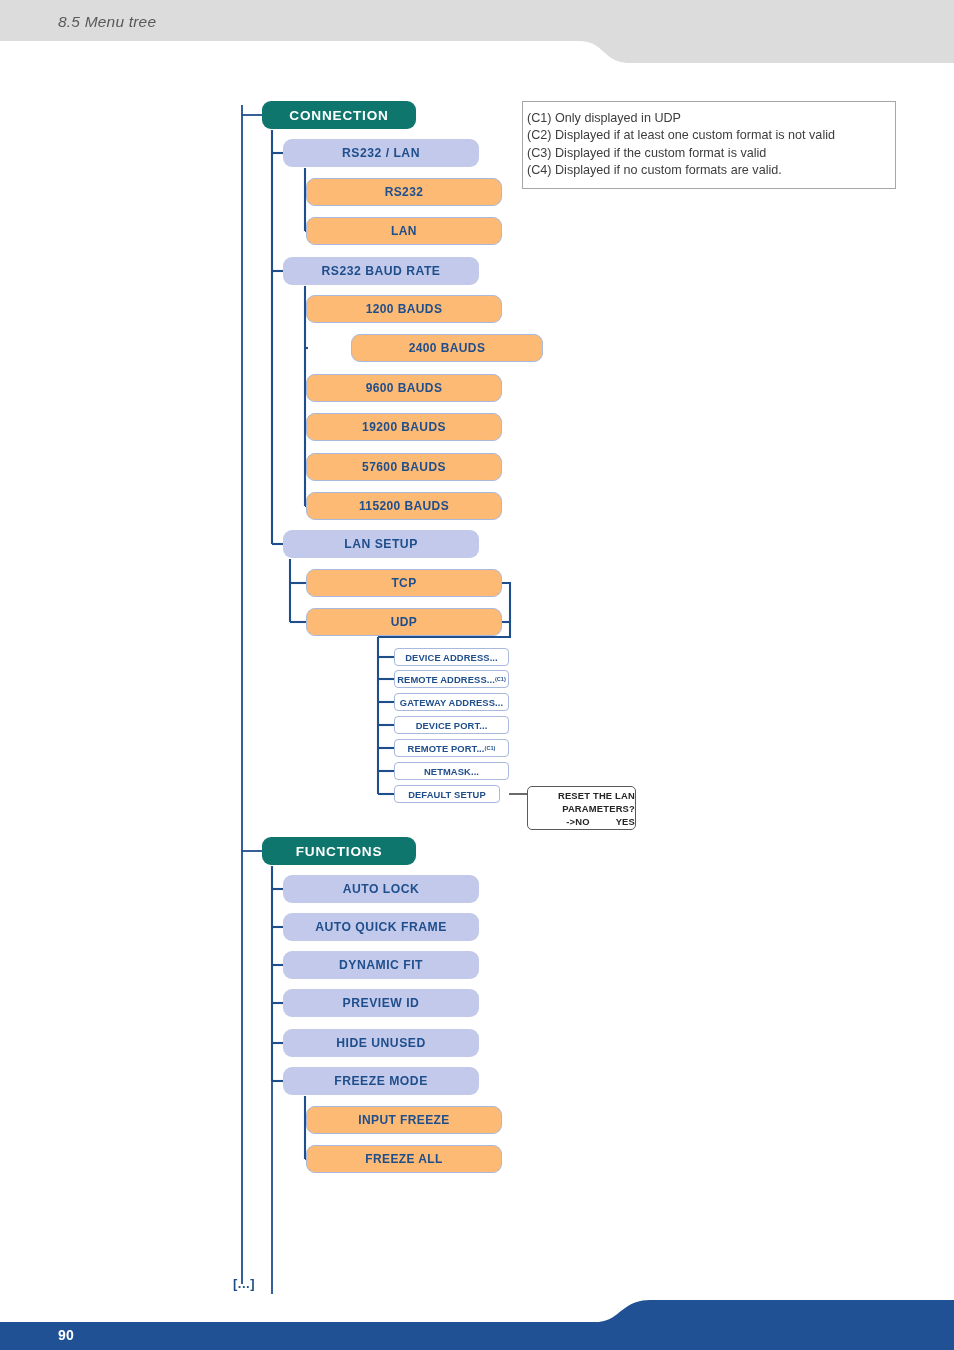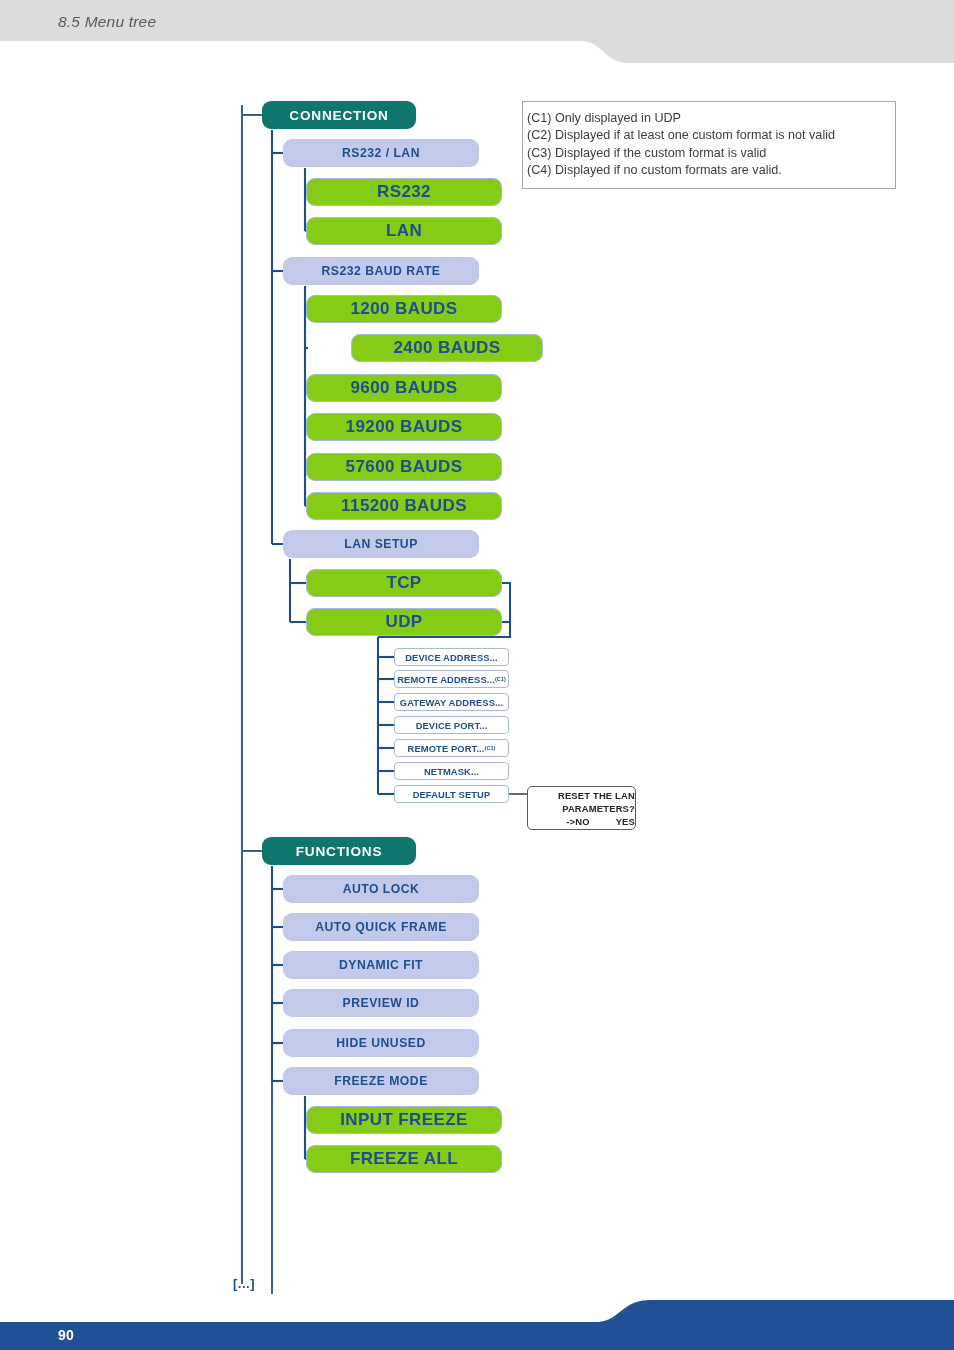--- a/index.html
+++ b/index.html
@@ -91,25 +91,25 @@
     letter-spacing: 0.8px;
   }
   .lvl2 {
     background: #c2c9ea;
     color: #1f4e8c;
     border-radius: 9px;
     font-size: 12.2px;
     letter-spacing: 0.5px;
   }
   .lvl3 {
-    background: #84cc16;
+    background: #fdba74;
     color: #1f4e8c;
     border: 1px solid #a9b8dd;
     border-radius: 9px;
-    font-size: 17px;
+    font-size: 12px;
     letter-spacing: 0.4px;
   }
   .lvl4 {
     background: #ffffff;
     color: #1f4e8c;
     border: 1px solid #a9b8dd;
     border-radius: 4px;
     font-size: 9.4px;
     letter-spacing: 0.1px;
   }
@@ -259,21 +259,21 @@
   <span>REMOTE ADDRESS...</span>
     <span class="sup">(C1)</span>
 </div>
 <div class="node lvl4" style="left:394px; top:693px; width:115px; height:18px;">GATEWAY ADDRESS...</div>
 <div class="node lvl4" style="left:394px; top:716px; width:115px; height:18px;">DEVICE PORT...</div>
 <div class="node lvl4" style="left:394px; top:739px; width:115px; height:18px;">
   <span>REMOTE PORT...</span>
     <span class="sup">(C1)</span>
 </div>
 <div class="node lvl4" style="left:394px; top:762px; width:115px; height:18px;">NETMASK...</div>
-<div class="node lvl4" style="left:394px; top:785px; width:115px; height:18px;">DEFAULT SETUP</div>
+<div class="node lvl4" style="left:394px; top:785px; width:106px; height:18px;">DEFAULT SETUP</div>
 
 <div class="popup" style="left:527px; top:786px; width:109px; height:44px;">
   <div>RESET THE LAN</div>
   <div>PARAMETERS?</div>
   <div class="row3">
     <span>-&gt;NO</span>
     <span>YES</span>
   </div>
 </div>
 

